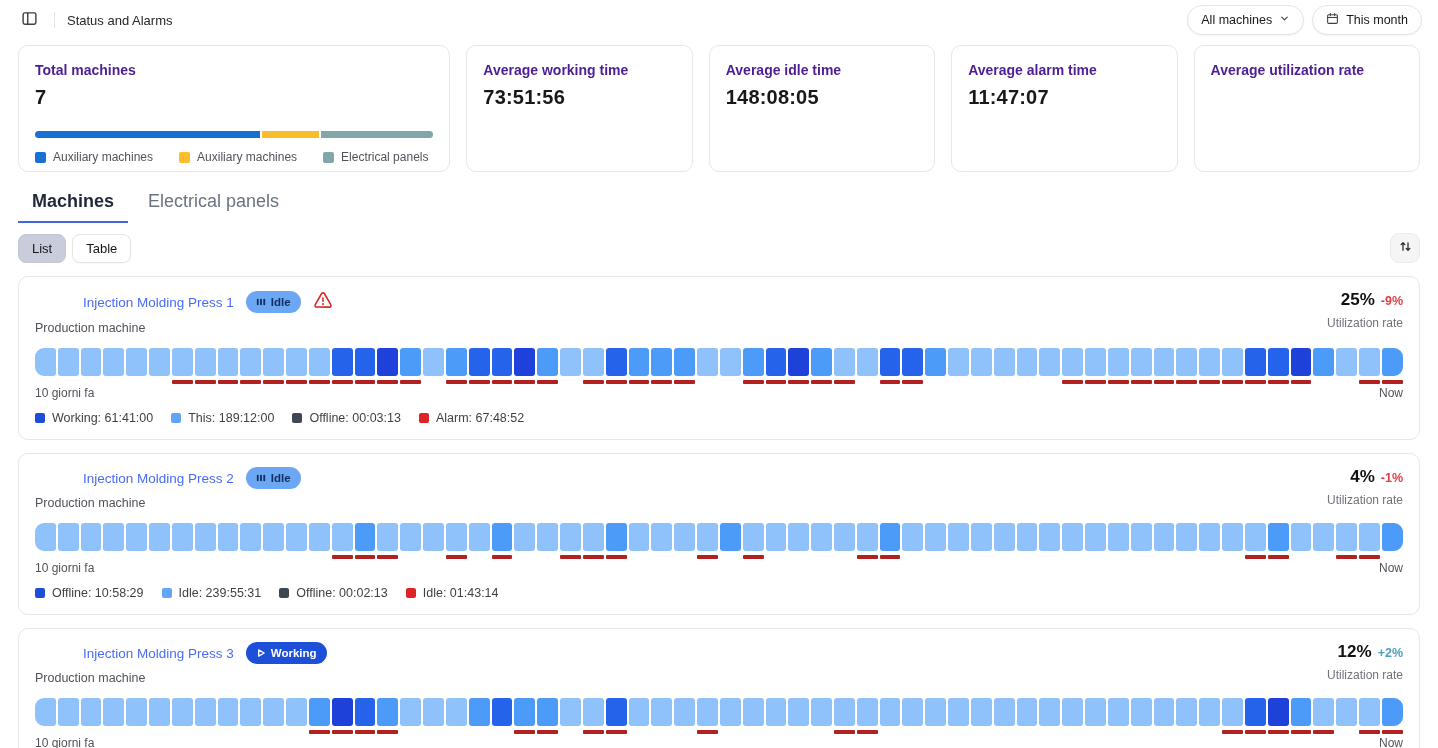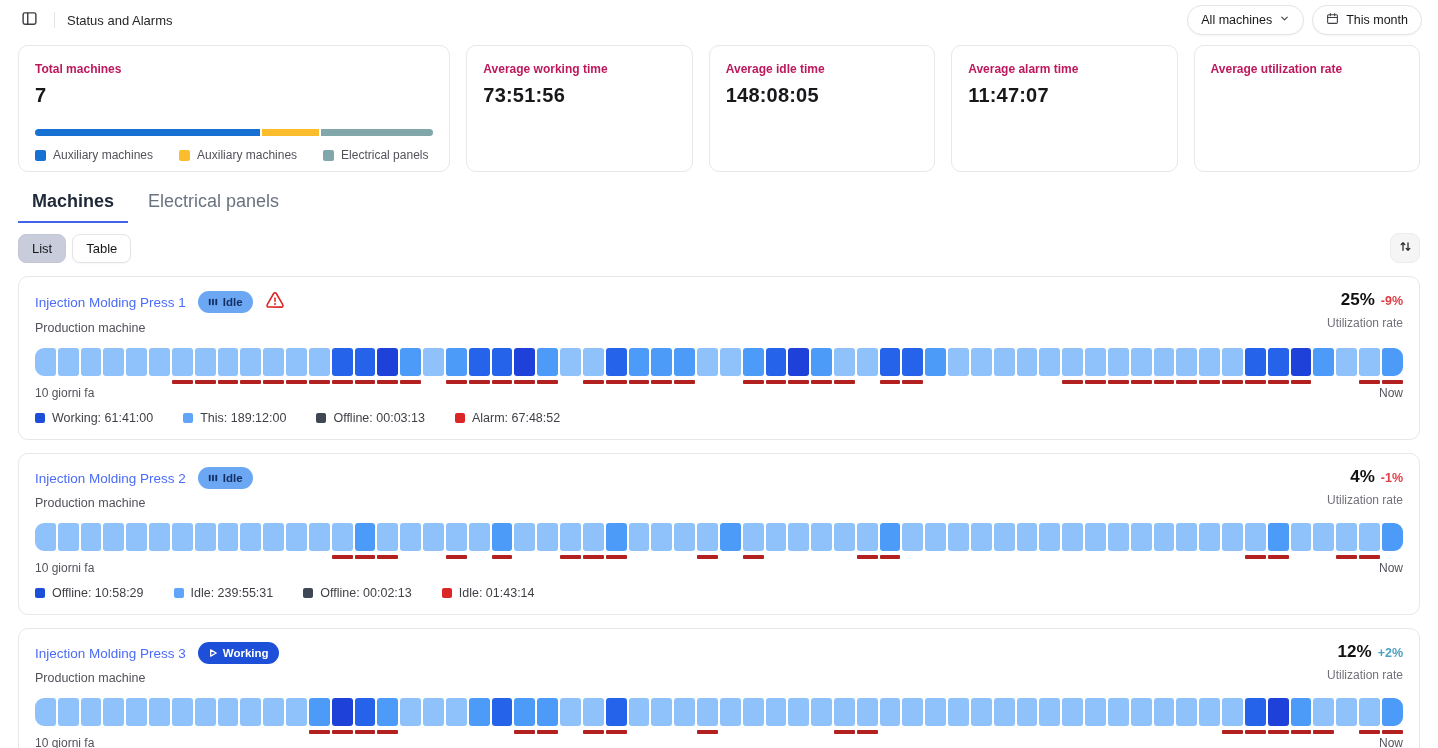--- a/index.html
+++ b/index.html
@@ -17,21 +17,21 @@
   .page-title { font-size:13px; font-weight:500; color:#27272a; }
   .tb-right { margin-left:auto; display:flex; gap:8px; }
   .pill-btn { display:flex; align-items:center; gap:7px; height:30px; padding:0 13px;
     border:1px solid #e4e4e7; border-radius:16px; background:#fff; font-size:12.5px;
     font-weight:500; color:#18181b; box-shadow:0 1px 2px rgba(0,0,0,.05); cursor:pointer; }
   
   .kpi-row { display:flex; gap:16px; margin:5px 18px 0; }
   .card { border:1px solid #e7e7ec; border-radius:10px; background:#fff; }
   .kpi-card { flex:1 1 0; height:127px; padding:16px 16px; }
   .kpi-card.total { flex:2.07 2 0; }
-  .kpi-label { font-size:12px; font-weight:700; color:#be185d; }
+  .kpi-label { font-size:14px; font-weight:700; color:#4c1d95; }
   .kpi-value { font-size:20px; font-weight:700; margin-top:8px; letter-spacing:.2px; }
   .stack-bar { display:flex; gap:2px; height:7px; margin-top:22px; border-radius:4px; overflow:hidden; }
   .stack-seg { height:100%; }
   .seg-legend { display:flex; gap:26px; margin-top:12px; }
   .seg-item { display:flex; align-items:center; gap:7px; font-size:12px; color:#52525b; }
   .seg-sq { width:11px; height:11px; border-radius:2px; flex:none; }
   
   .tabs { display:flex; gap:6px; margin:15px 18px 0; }
   .tab { font-size:18px; padding:4px 14px 9px; cursor:pointer; color:#6b7280; font-weight:500; border-bottom:2px solid transparent; }
   .tab.active { color:#1f2937; font-weight:700; border-bottom-color:#3f63e9; }
@@ -40,37 +40,37 @@
   .seg-btn { height:29px; padding:0 13px; border-radius:8px; font-size:13px; font-weight:500;
     display:flex; align-items:center; cursor:pointer; color:#18181b; }
   .seg-btn.active { background:#c9ccdb; border:1px solid #c3c6d6; }
   .seg-btn.inactive { background:#fff; border:1px solid #e4e4e7; margin-left:6px; box-shadow:0 1px 2px rgba(0,0,0,.04); }
   .sort-btn { margin-left:auto; width:30px; height:30px; border-radius:9px; background:#f5f5f6;
     border:1px solid #ececef; display:flex; align-items:center; justify-content:center; cursor:pointer; }
   
   .machine-card { margin:13px 18px 0; padding:13px 16px 14px; }
   .m-head { display:flex; }
   .name-row { display:flex; align-items:center; gap:12px; }
-  .m-name { font-size:13.5px; font-weight:500; color:#4a6cf6; cursor:pointer; }
+  .m-name { font-size:13.5px; font-weight:500; color:#4a6cf6; cursor:pointer;margin-left:48px; }
   .badge { display:inline-flex; align-items:center; gap:5px; height:22px; padding:0 10px;
     border-radius:11px; font-size:11.5px; font-weight:700; }
   .m-type { font-size:12.5px; color:#52525b; margin-top:7px; }
   .m-right { margin-left:auto; text-align:right; }
   .util-row { display:flex; align-items:baseline; gap:6px; justify-content:flex-end; }
   .util-val { font-size:17px; font-weight:700; color:#101113; }
   .util-delta { font-size:12.5px; font-weight:600; }
   .util-cap { font-size:12px; color:#71717a; margin-top:6px; }
   .timeline { display:flex; gap:2px; margin-top:13px; }
   .cell { flex:1 1 0; min-width:0; }
   .tl-bar { height:28px; border-radius:3px; }
   .cell:first-child .tl-bar { border-top-left-radius:9px; border-bottom-left-radius:9px; }
   .cell:last-child  .tl-bar { border-top-right-radius:9px; border-bottom-right-radius:9px; }
   .alarm-strip { height:4px; border-radius:1px; margin-top:4px; }
   .t-foot { display:flex; justify-content:space-between; font-size:12px; color:#52525b; margin-top:2px; }
-  .m-legend { display:flex; gap:30px; margin-top:11px; }
+  .m-legend { display:flex; gap:18px; margin-top:11px; }
   .leg-item { display:flex; align-items:center; gap:7px; font-size:12.5px; color:#3f3f46; }
   .leg-sq { width:10px; height:10px; border-radius:2px; flex:none; }
 </style>
 </head>
 <body>
 
 <div class="topbar">
   <div class="tb-left">
     <div class="icon-btn">
       <span>

